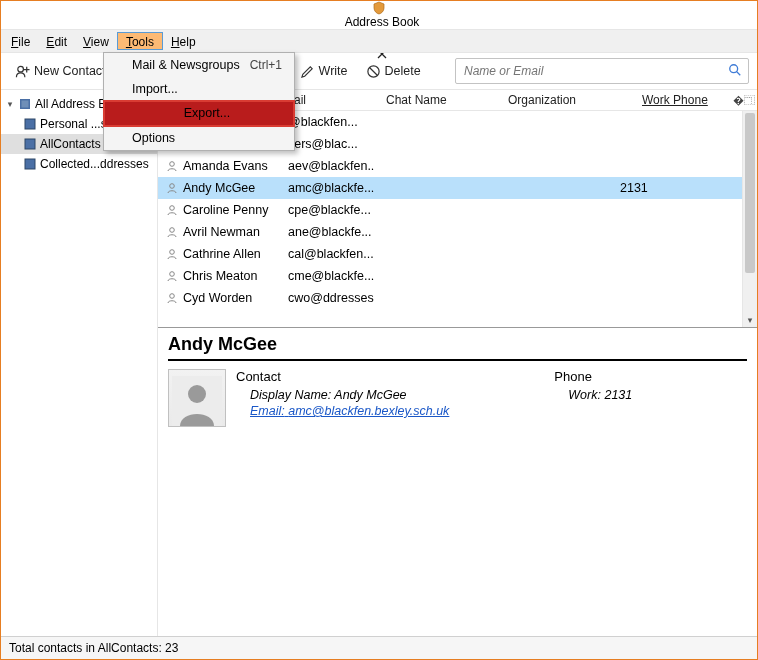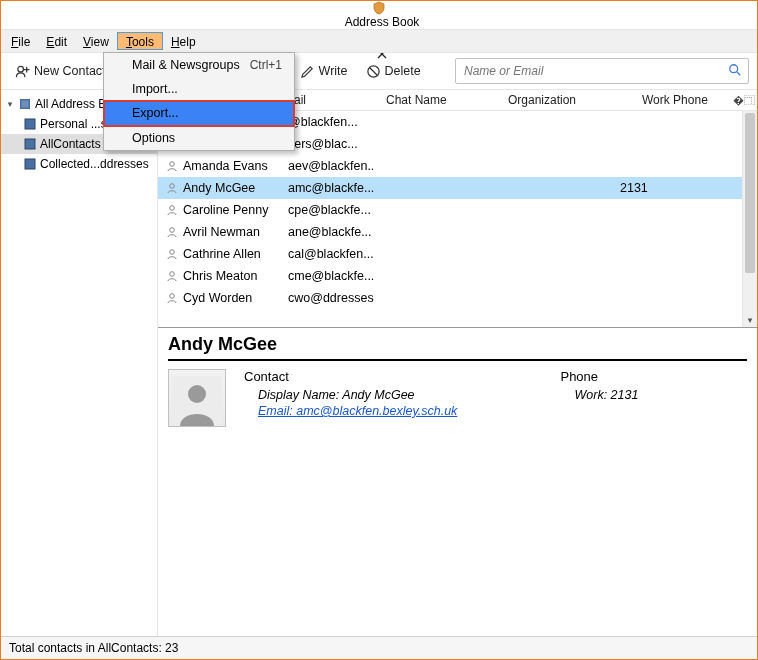--- a/index.html
+++ b/index.html
@@ -110,21 +110,21 @@
     display: flex; align-items: center;
     font-size: 12px; color: #222;
     padding-right: 14px;
     position: relative;
   }
   .col-headers .col { padding-left: 6px; }
   .col-name { width: 124px; }
   .col-email { width: 86px; }
   .col-chat { width: 116px; }
   .col-org { width: 128px; }
-  .col-work { flex:1; }
+  .col-work { flex:1;text-decoration:underline; }
   .col-menu { position:absolute; right:2px; top:2px; font-size:11px; color:#444;}
   .table-wrap {
     position: relative;
     height: 216px; 
     border-bottom: 1px solid #999;
     overflow: hidden;
   }
   .table-wrap .scroll-track {
     position:absolute; right:0; top:0; bottom:0; width:14px;
     background:#f0f0f0; border-left:1px solid #e6e6e6;
@@ -157,21 +157,21 @@
     padding: 4px 10px 6px 10px;
     overflow: hidden;
   }
   .details h2 {
     font-size: 18px; font-weight: bold;
     margin: 2px 0 2px 0;
     border-bottom: 2px solid #000;
     padding-bottom: 4px;
   }
   .details-cols {
-    display:flex; gap: 18px; padding-top:6px;
+    display:flex; gap: 10px; padding-top:6px;
   }
   .avatar {
     width: 56px; height: 56px;
     background: linear-gradient(#f2f2f2,#eaeaea);
     border: 1px solid #c0c0c0;
     display:flex; align-items:flex-end; justify-content:center;
     overflow:hidden;
   }
   .avatar svg { display:block; }
   .details-left { flex: 1.6; }
@@ -201,23 +201,24 @@
   }
   .dropdown .dd-item {
     height: 24px;
     display:flex; align-items:center;
     padding: 0 12px 0 28px;
     position: relative;
     justify-content: space-between;
   }
   .dropdown .dd-item.sep-after { border-bottom: 1px solid #d0d0d0; }
   .dropdown .dd-item.highlight {
-    background: #3b82f6;
+    background: #b91c1c;
     outline: 2px solid #d93c33;
     outline-offset: -1px;
+    justify-content: center;
   }
   .dd-shortcut { color: #444; font-size:12px; }
 </style>
 </head>
 <body>
 
 <div class="window">
 
   <div class="titlebar">
     <span class="app-icon">

